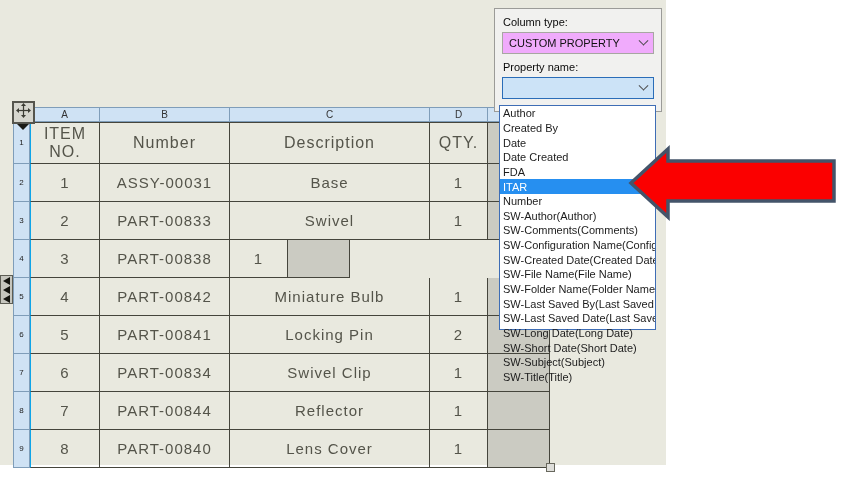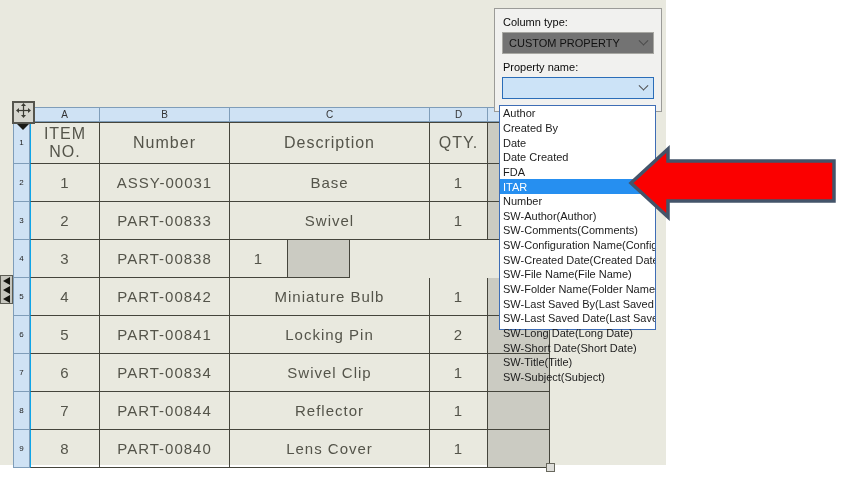--- a/index.html
+++ b/index.html
@@ -44,21 +44,21 @@
               align-items:center; justify-content:center; gap:1px; }
   .ltri { width:0; height:0; border-top:4px solid transparent; border-bottom:4px solid transparent;
           border-right:7px solid #14140f; }
   #resize-handle { left:546px; top:463px; width:9px; height:9px; background:#dededa;
                    border:1px solid #68685e; z-index:3; }
 
   
   #panel { left:494px; top:8px; width:168px; height:104px; background:#f1f1ef;
            border:1px solid #9b9b98; z-index:5; padding:6px 7px; }
   .plabel { font-size:11px; color:#0a0a0a; margin:1px 0 4px 1px; }
-  .combo { height:22px; border:1px solid #a7a7a2; background:#737373; display:flex;
+  .combo { height:22px; border:1px solid #a7a7a2; background:#f0abfc; display:flex;
            align-items:center; padding:0 6px; font-size:11px; color:#111;
            justify-content:space-between; margin-bottom:7px; }
   .combo.focused { background:#cce3f7; border:1px solid #2a6db8; }
   .chev { width:7px; height:7px; border-right:1.6px solid #4a4a4a;
           border-bottom:1.6px solid #4a4a4a; transform:rotate(45deg) translate(-2px,-2px); }
 
   
   #proplist { left:499px; top:105px; width:157px; height:225px; background:#ffffff;
               border:1px solid #3e6db5; z-index:6; display:flex; flex-direction:column; }
   .opt { height:14.65px; flex:0 0 auto; font-size:11px; color:#1c1c1c; padding-left:3px;
@@ -204,21 +204,21 @@
   <div class="opt">SW-Author(Author)</div>
   <div class="opt">SW-Comments(Comments)</div>
   <div class="opt">SW-Configuration Name(Configuration Name)</div>
   <div class="opt">SW-Created Date(Created Date)</div>
   <div class="opt">SW-File Name(File Name)</div>
   <div class="opt">SW-Folder Name(Folder Name)</div>
   <div class="opt">SW-Last Saved By(Last Saved By)</div>
   <div class="opt">SW-Last Saved Date(Last Saved Date)</div>
   <div class="opt">SW-Long Date(Long Date)</div>
   <div class="opt">SW-Short Date(Short Date)</div>
+  <div class="opt">SW-Subject(Subject)</div>
   <div class="opt">SW-Title(Title)</div>
-  <div class="opt">SW-Subject(Subject)</div>
 </div>
 
 <div id="arrow" class="abs">
   <svg width="212" height="80" viewBox="0 0 212 80">
     <polygon points="5,39 42,5 42,17 208,17 208,57 42,57 42,73" fill="#fb0000" stroke="#44546a" stroke-width="3.5"></polygon>
   </svg>
 </div>
 
 </body></html>

